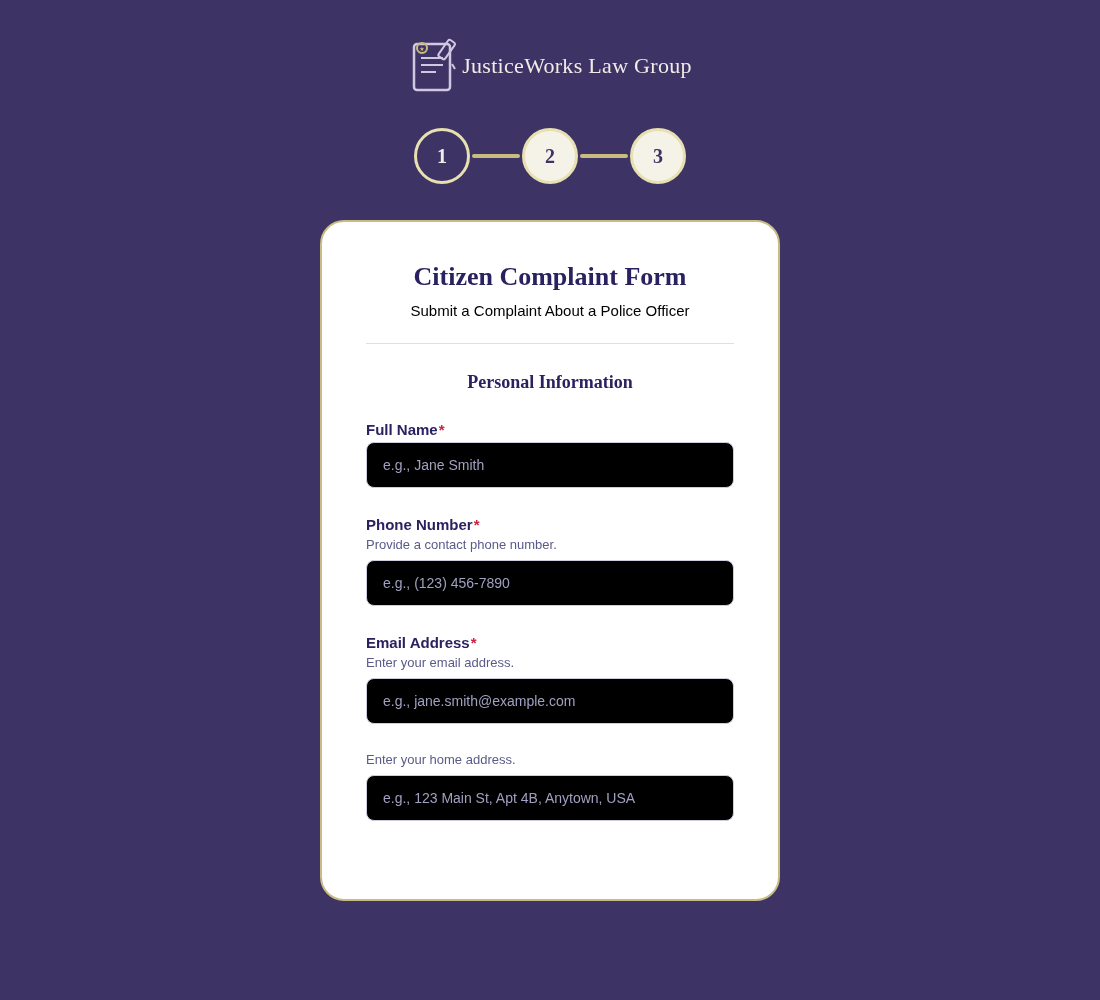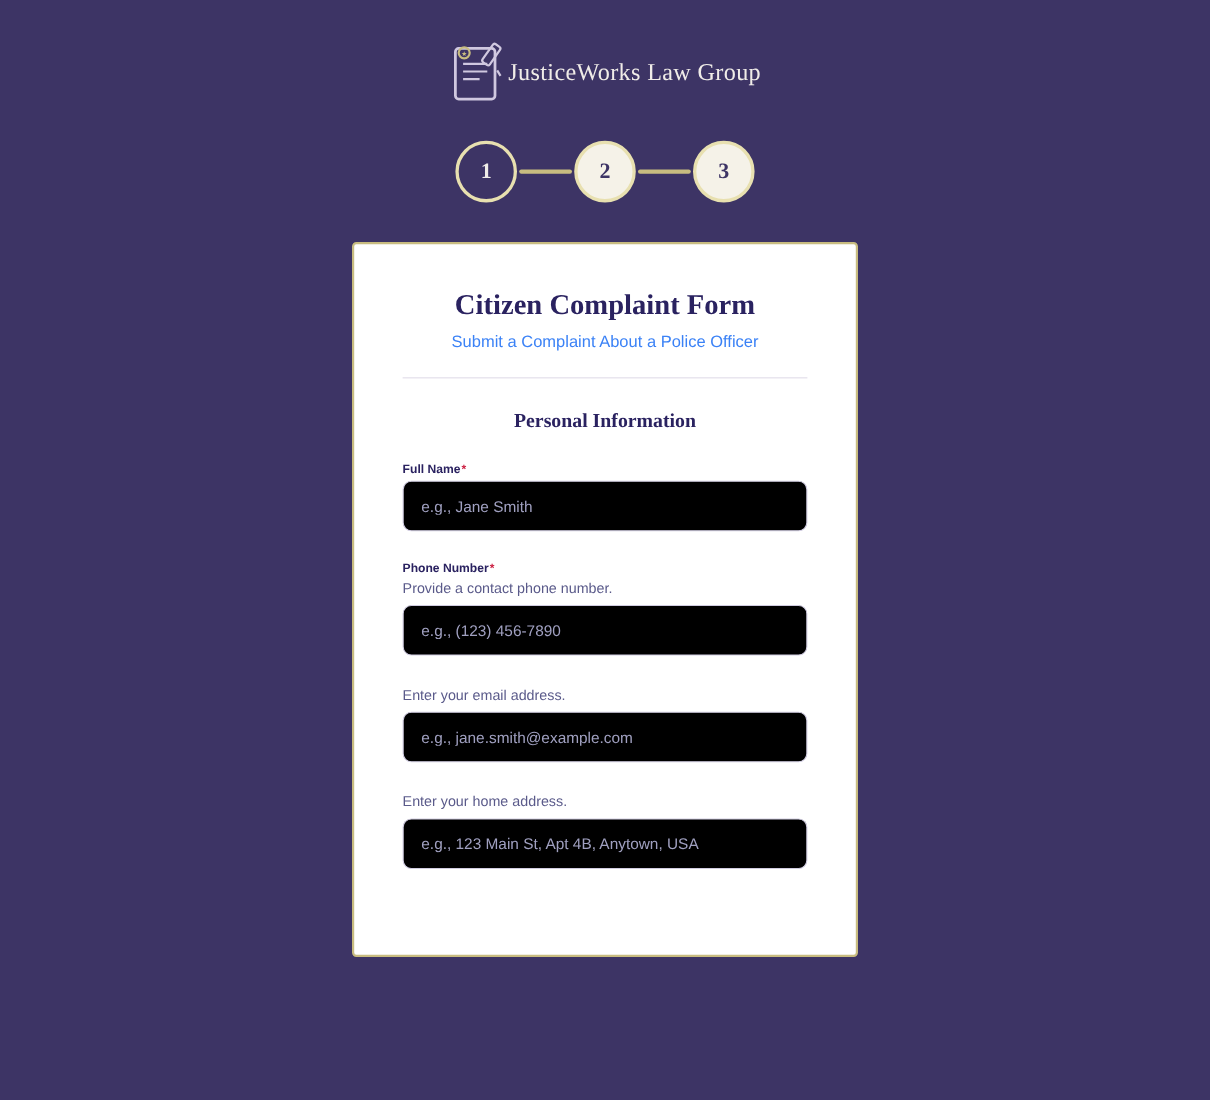--- a/index.html
+++ b/index.html
@@ -75,38 +75,38 @@
       height: 4px;
       background-color: #c8bc80;
       border-radius: 2px;
       margin: 0 2px;
     }
 
     
     .form-card {
       background-color: #ffffff;
       border: 2.5px solid #c8bc80;
-      border-radius: 4px;
+      border-radius: 24px;
       width: 460px;
       padding: 40px 44px 50px 44px;
       margin-bottom: 40px;
     }
 
     .form-title {
       text-align: center;
       color: #2a2260;
       font-size: 26px;
       font-weight: bold;
       font-family: Georgia, serif;
       margin-bottom: 10px;
     }
 
     .form-subtitle {
       text-align: center;
-      color: #3b82f6;
+      color: #000000;
       font-size: 15px;
       font-family: Arial, sans-serif;
       margin-bottom: 24px;
     }
 
     .form-divider {
       border: none;
       border-top: 1.5px solid #e0dce8;
       margin-bottom: 28px;
     }
@@ -120,21 +120,21 @@
       margin-bottom: 28px;
     }
 
     .field-group {
       margin-bottom: 28px;
     }
 
     .field-label {
       display: block;
       color: #2a2260;
-      font-size: 11px;
+      font-size: 15px;
       font-weight: bold;
       font-family: Arial, sans-serif;
       margin-bottom: 4px;
     }
 
     .field-label .required-star {
       color: #cc2244;
       margin-left: 1px;
     }
 
@@ -212,20 +212,23 @@
 
   <div class="field-group">
     <label class="field-label">
       <span>Phone Number</span><span class="required-star">*</span>
     </label>
     <span class="field-hint">Provide a contact phone number.</span>
     <input class="field-input" type="tel" placeholder="e.g., (123) 456-7890" style="">
   </div>
 
   <div class="field-group">
+    <label class="field-label">
+      <span>Email Address</span><span class="required-star">*</span>
+    </label>
     <span class="field-hint">Enter your email address.</span>
     <input class="field-input" type="email" placeholder="e.g., jane.smith@example.com" style="">
   </div>
 
   <div class="field-group">
     <span class="field-hint">Enter your home address.</span>
     <input class="field-input" type="text" placeholder="e.g., 123 Main St, Apt 4B, Anytown, USA" style="">
   </div>
 </div>
 

